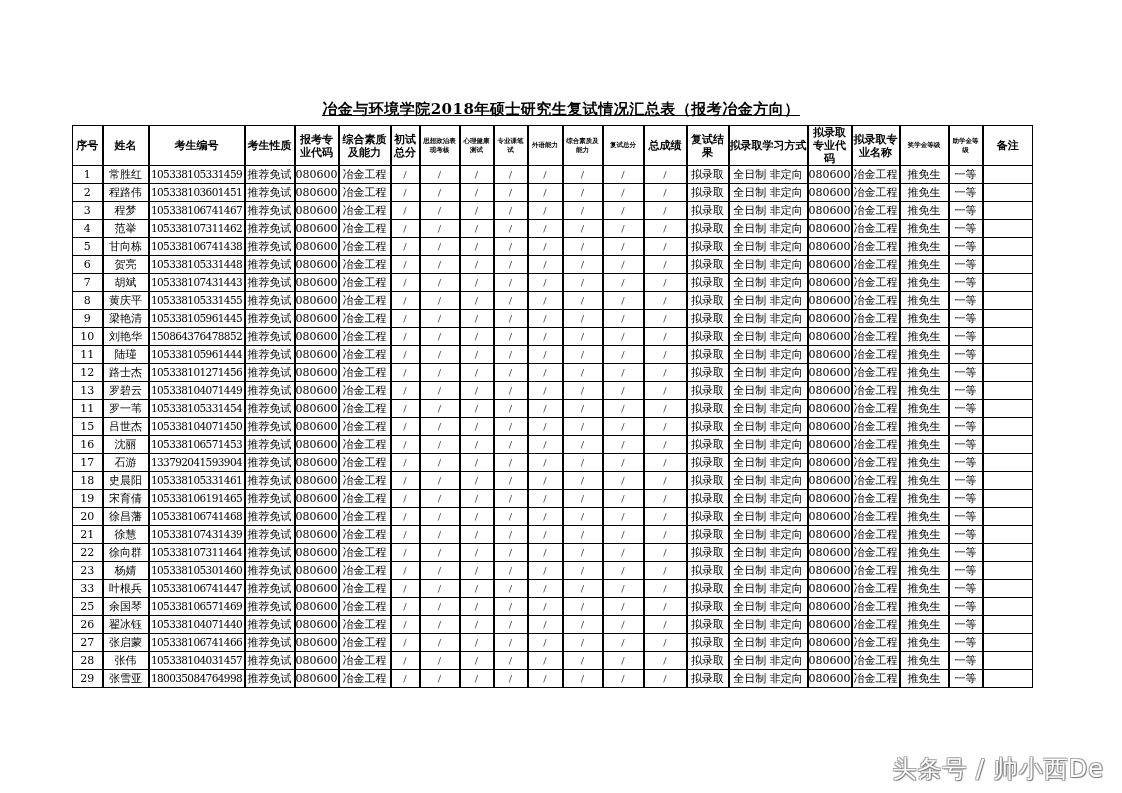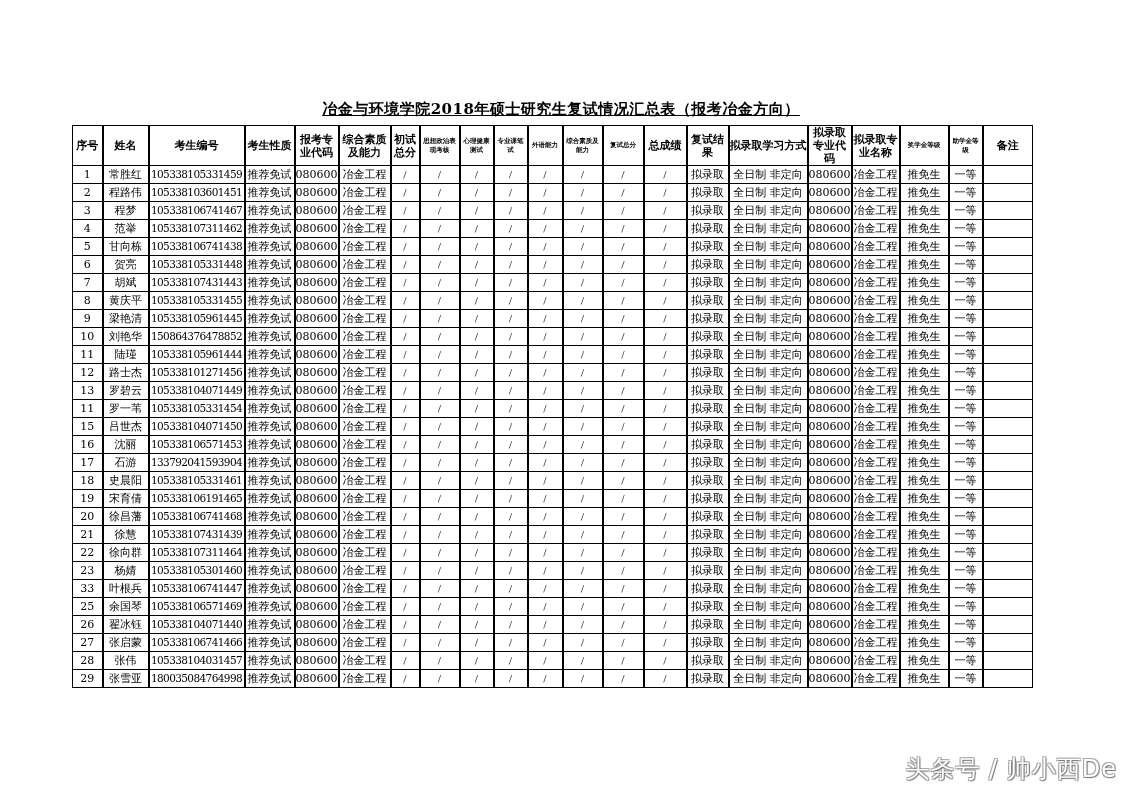--- a/index.html
+++ b/index.html
@@ -12,21 +12,21 @@
   table.grid th, table.grid td { border:1px solid #000; padding:0; overflow:hidden;
                white-space:nowrap; text-align:center; }
   table.grid th { height:34px; font-family:"DejaVu Sans","Liberation Sans",sans-serif;
                   font-weight:bold; font-size:11px; line-height:13px; white-space:normal; }
   table.grid th.sm { font-size:6.5px; line-height:9px; }
   table.grid th.thick-l, table.grid td.thick-l { border-left:2px solid #000; }
   table.grid td { height:17px; font-size:11px; line-height:17px; }
   table.grid td.slash { color:#444; font-size:10px; }
   table.grid td.num { letter-spacing:-0.6px; font-size:10.5px; }
   table.grid tr td { border-top:1px solid #000; }
-  .watermark { position:absolute; right:5px; bottom:8px; font-size:24px;
+  .watermark { position:absolute; right:18px; bottom:8px; font-size:24px;
                font-family:"DejaVu Sans","Liberation Sans",sans-serif; color:#ffffff;
                text-shadow:1px 1px 1px #777, -1px -1px 0 #aaa, 1px -1px 0 #aaa, -1px 1px 0 #aaa;
                letter-spacing:1px; }
 </style>
 </head>
 <body>
 
 <div class="title">冶金与环境学院2018年硕士研究生复试情况汇总表（报考冶金方向）</div>
 
 <table class="grid">

